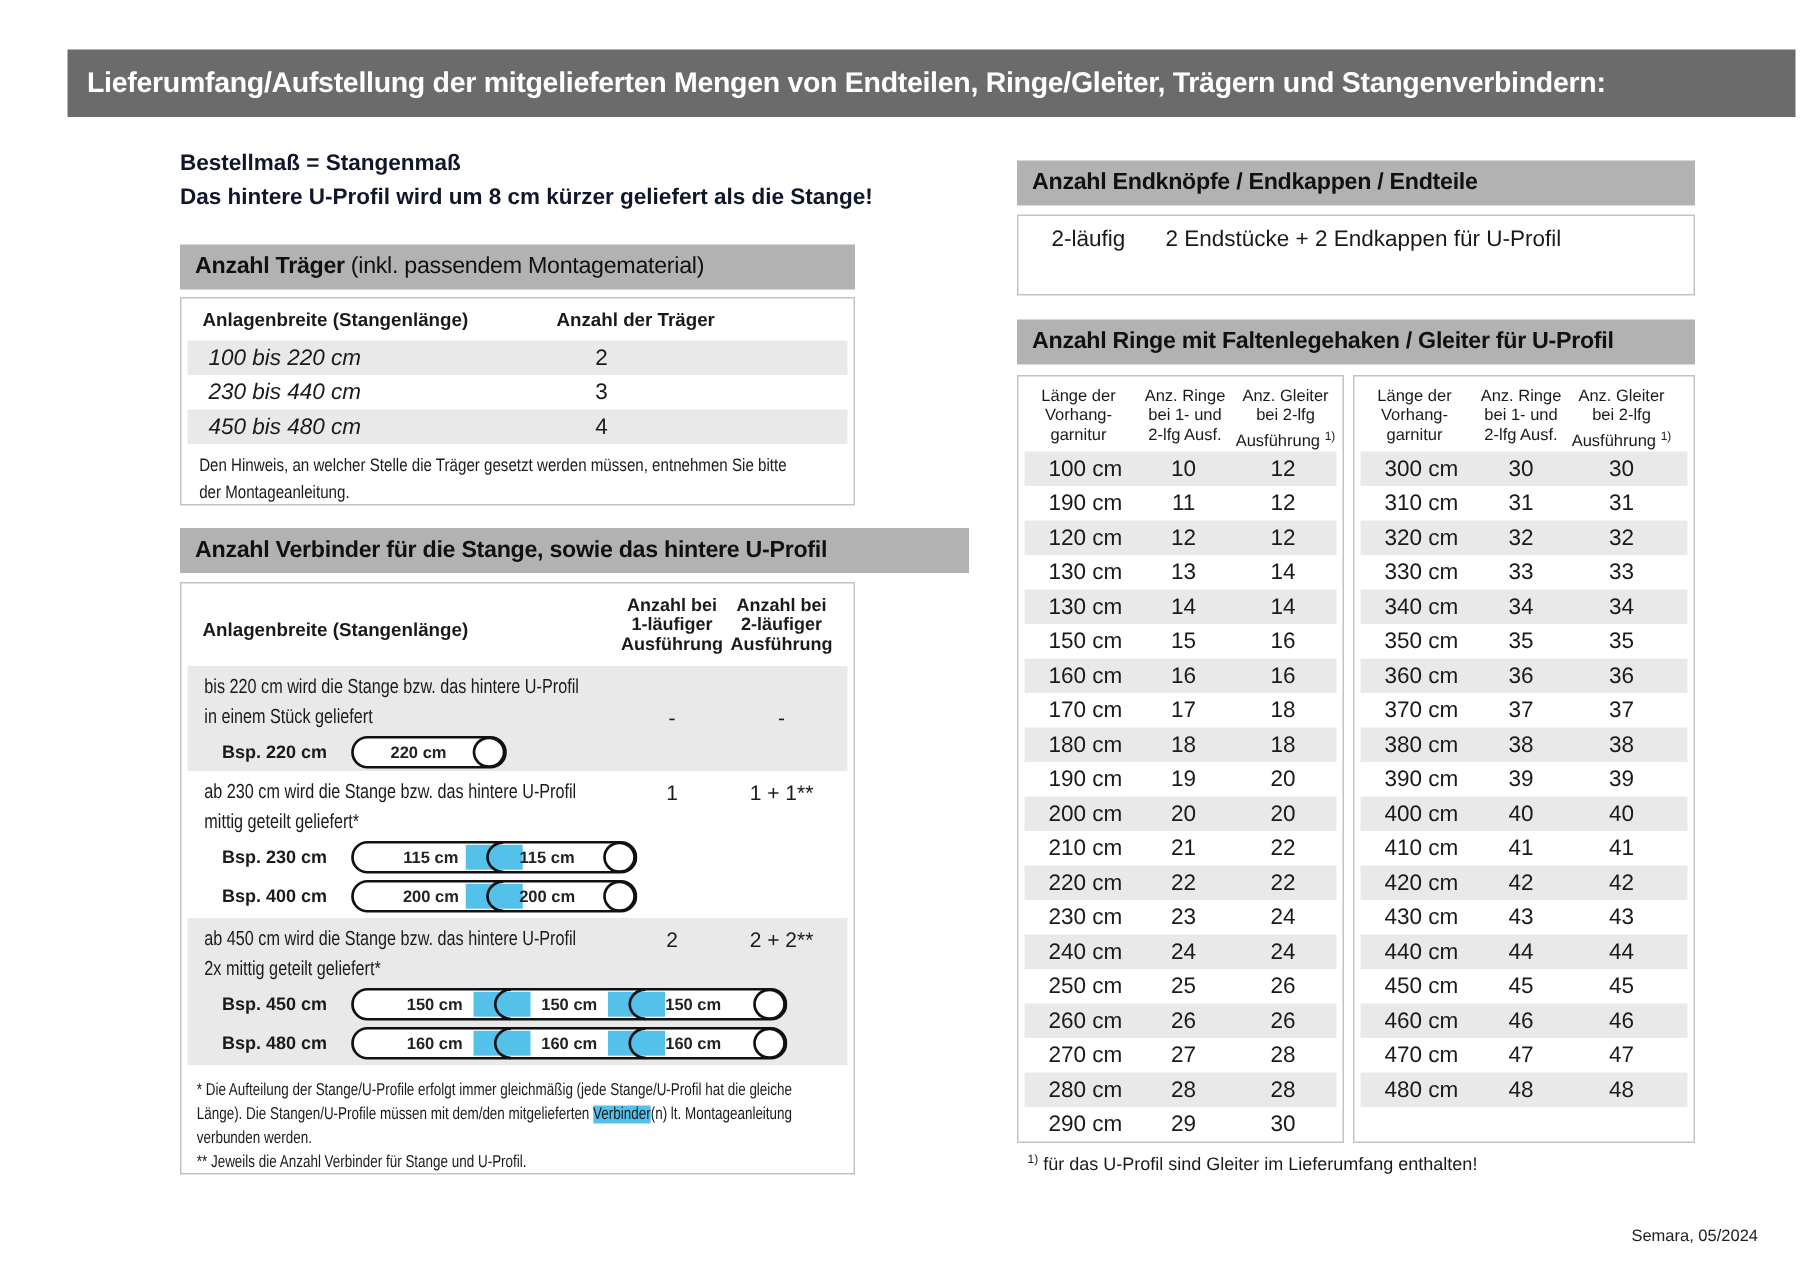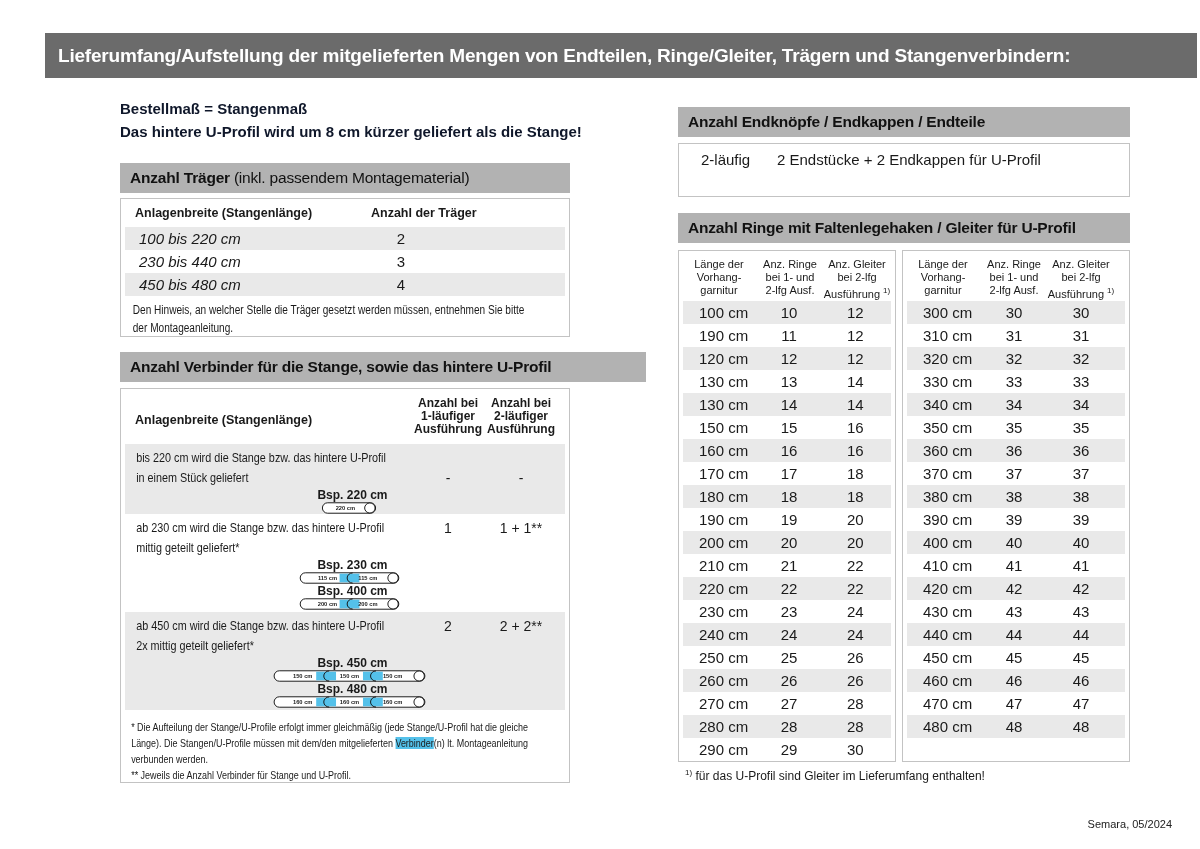--- a/index.html
+++ b/index.html
@@ -46,21 +46,21 @@
   .v-col{position:absolute;top:8px;text-align:center;white-space:pre-line;line-height:13px;font-size:12px;}
   .v-c2{left:287px;width:80px;}
   .v-c3{left:358px;width:84px;}
   .vrows .vrow{position:relative;margin:0 4px;overflow:hidden;}
   .vrows .vrow:nth-child(odd){background:#e9e9e9;}
   .vrow{box-sizing:border-box;padding-top:4px;}
   .vrow .desc{font-size:13.5px;line-height:20px;padding-left:14px;white-space:pre-line;}
   .vrow .val{position:absolute;font-size:14px;text-align:center;}
   .v1{left:283px;width:80px;}
   .v2{left:354px;width:84px;}
-  .diag{display:flex;align-items:center;height:26px;flex-direction:column;}
+  .diag{display:flex;align-items:center;height:26px;}
   .diag .blabel{width:101px;box-sizing:border-box;padding-right:8px;text-align:right;
     font-weight:bold;font-size:12px;}
   .diag svg{display:block;}
   .v-notes{font-size:11.5px;line-height:16px;padding:9px 0 0 13px;white-space:pre-line;}
   .hl{background:#54c1ea;}
 
   
   .erows .erow{height:23px;display:flex;align-items:center;font-size:15px;margin:0 4px;position:relative;}
   .erows .erow:nth-child(even){background:#e9e9e9;}
   .erow .c1{padding-left:18px;width:72px;}

